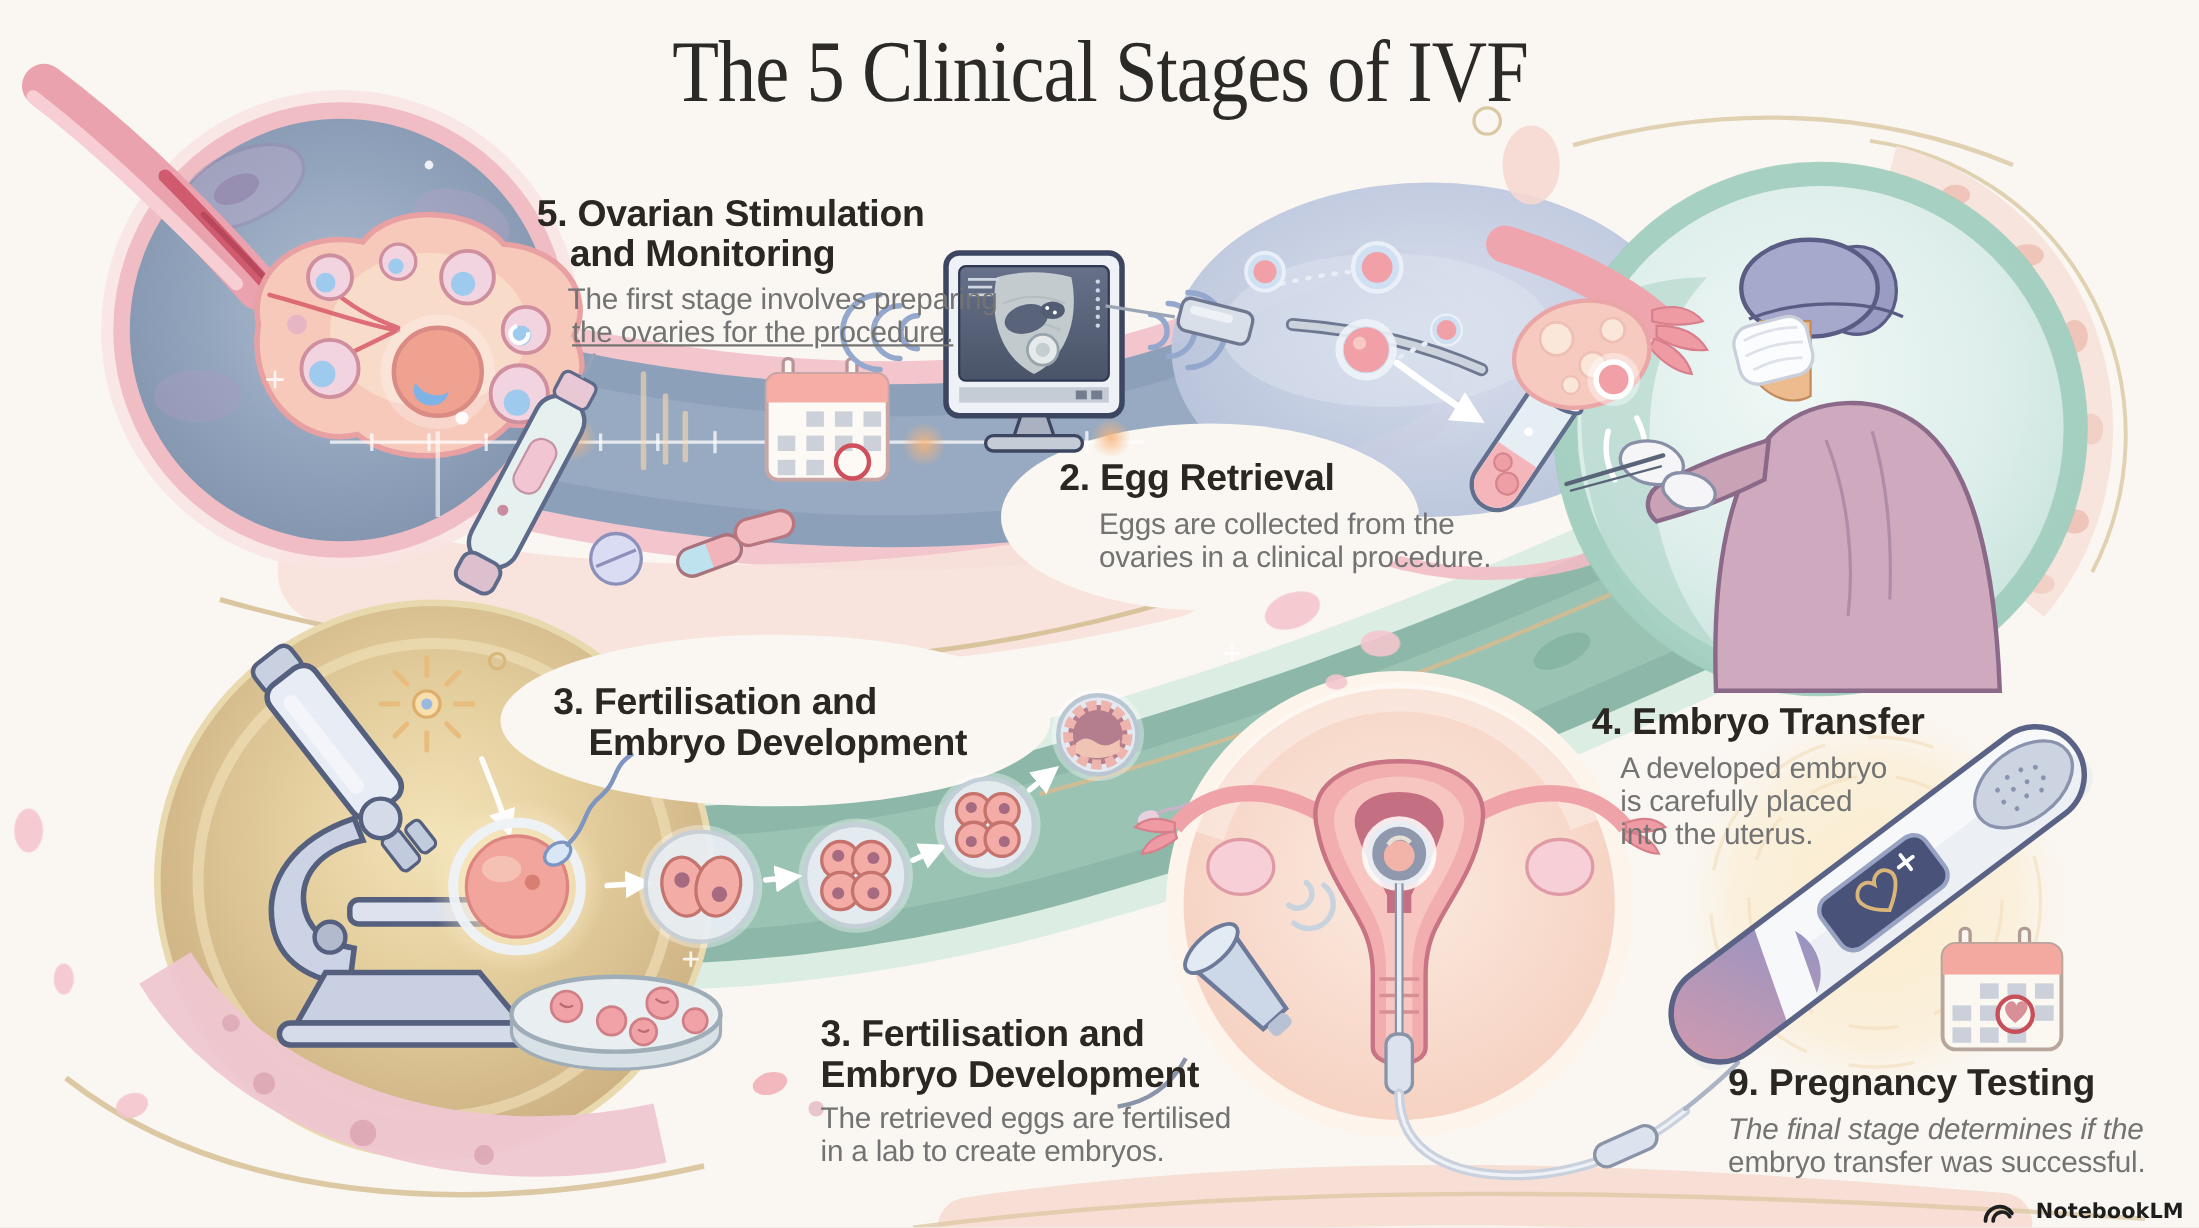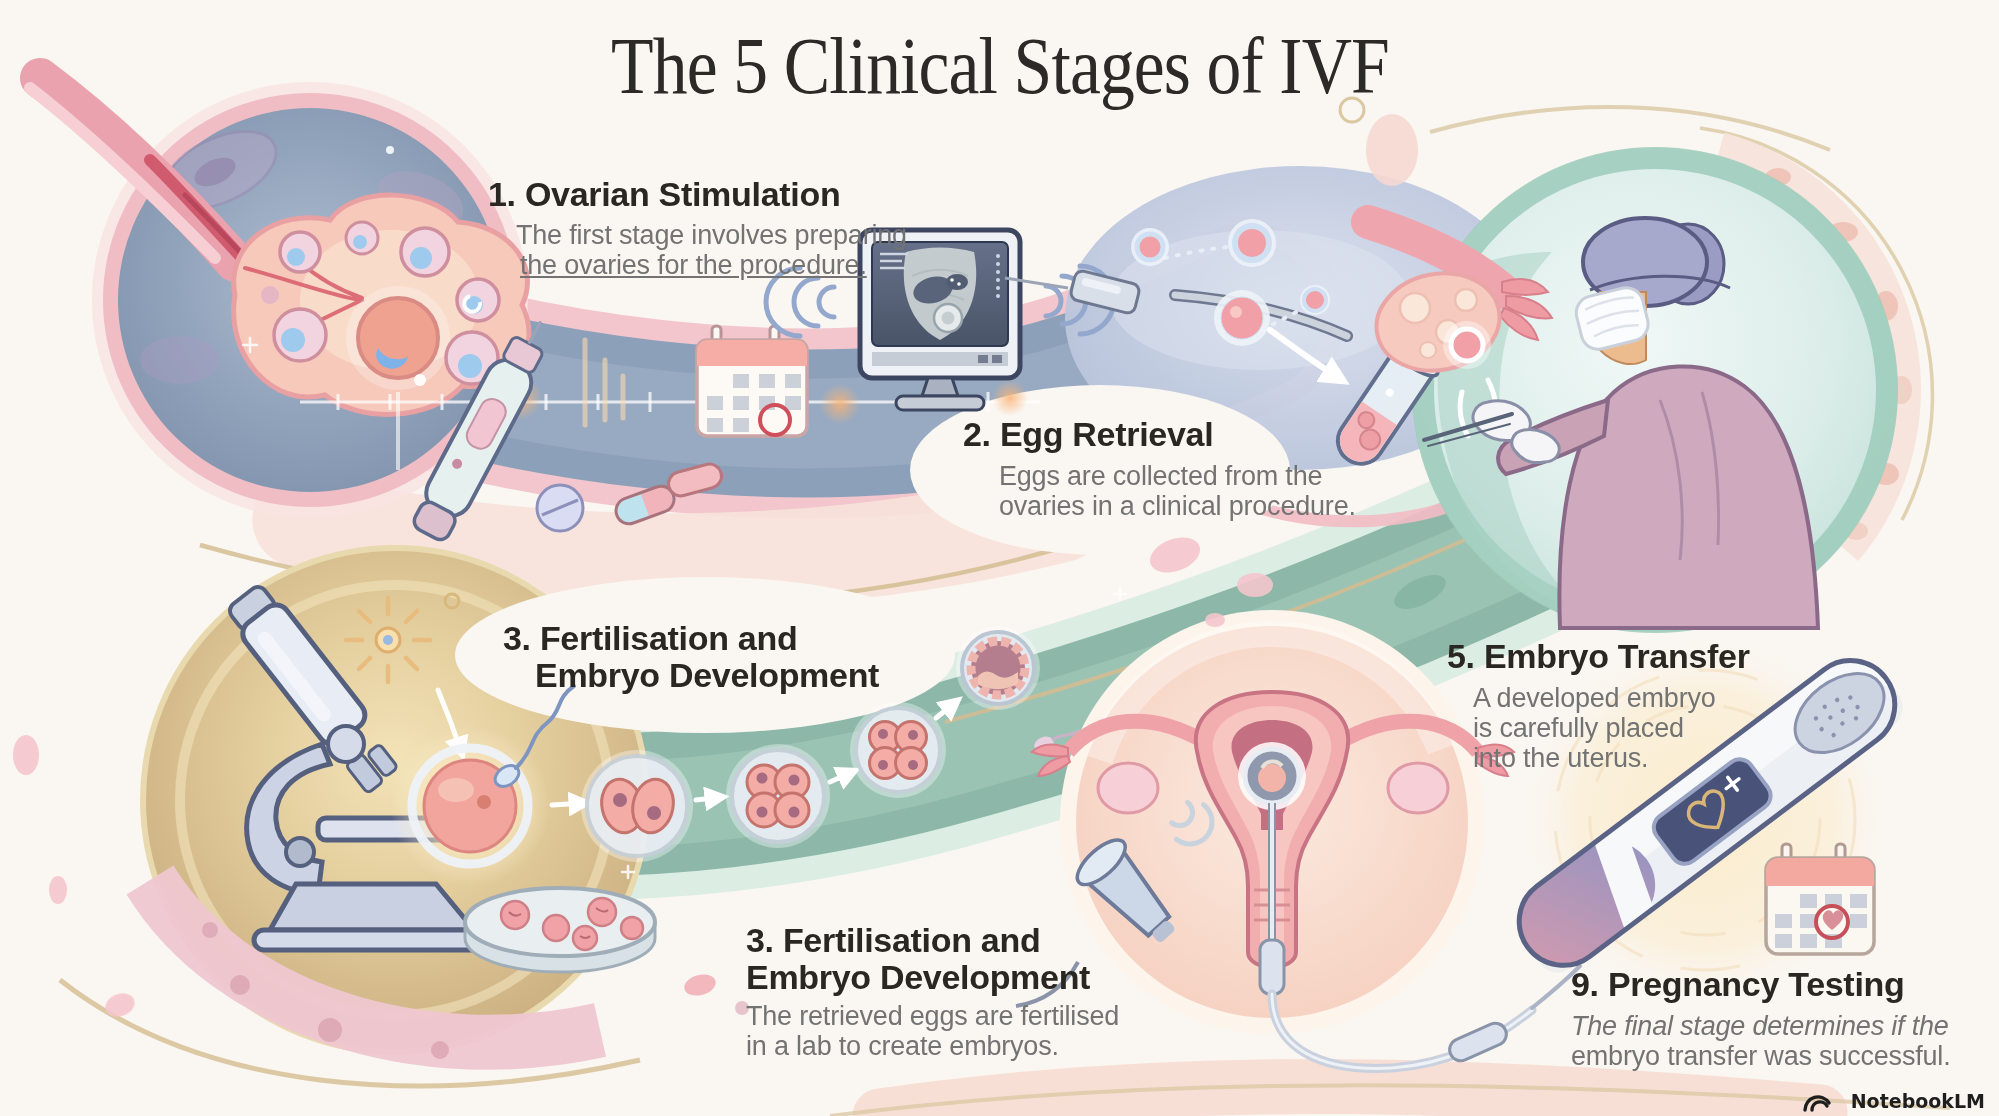--- a/index.html
+++ b/index.html
@@ -587,21 +587,22 @@
   <g stroke="#ffffff" stroke-width="2.5" opacity=".85" stroke-linecap="round">
     <path d="M 250,352 l 0,-14 M 243,345 l 14,0"></path>
     <path d="M 1120,600 l 0,-12 M 1114,594 l 12,0"></path>
     <path d="M 628,878 l 0,-12 M 622,872 l 12,0"></path>
   </g>
 </svg>
 
 <div class="txt title">The 5 Clinical Stages of IVF</div>
 
 <div class="txt" style="left:488px;top:176px;">
-  <div class="h">1. Ovarian Stimulation</div>
+  <div class="h">5. Ovarian Stimulation</div>
+  <div class="h" style="margin-left:30px;">and Monitoring</div>
   <div class="d" style="margin-left:28px;margin-top:7px;">The first stage involves preparing</div>
   <div class="d" style="margin-left:32px;text-decoration:underline;">the ovaries for the procedure.</div>
 </div>
 
 <div class="txt" style="left:963px;top:416px;">
   <div class="h">2. Egg Retrieval</div>
   <div class="d" style="margin-left:36px;margin-top:8px;">Eggs are collected from the</div>
   <div class="d" style="margin-left:36px;">ovaries in a clinical procedure.</div>
 </div>
 
@@ -611,21 +612,21 @@
 </div>
 
 <div class="txt" style="left:746px;top:922px;">
   <div class="h">3. Fertilisation and</div>
   <div class="h">Embryo Development</div>
   <div class="d" style="margin-top:5px;">The retrieved eggs are fertilised</div>
   <div class="d">in a lab to create embryos.</div>
 </div>
 
 <div class="txt" style="left:1447px;top:638px;">
-  <div class="h">5. Embryo Transfer</div>
+  <div class="h">4. Embryo Transfer</div>
   <div class="d" style="margin-left:26px;margin-top:8px;">A developed embryo</div>
   <div class="d" style="margin-left:26px;">is carefully placed</div>
   <div class="d" style="margin-left:26px;">into the uterus.</div>
 </div>
 
 <div class="txt" style="left:1571px;top:966px;">
   <div class="h">9. Pregnancy Testing</div>
   <div class="d" style="margin-top:8px;font-style:italic;">The final stage determines if the</div>
   <div class="d">embryo transfer was successful.</div>
 </div>

